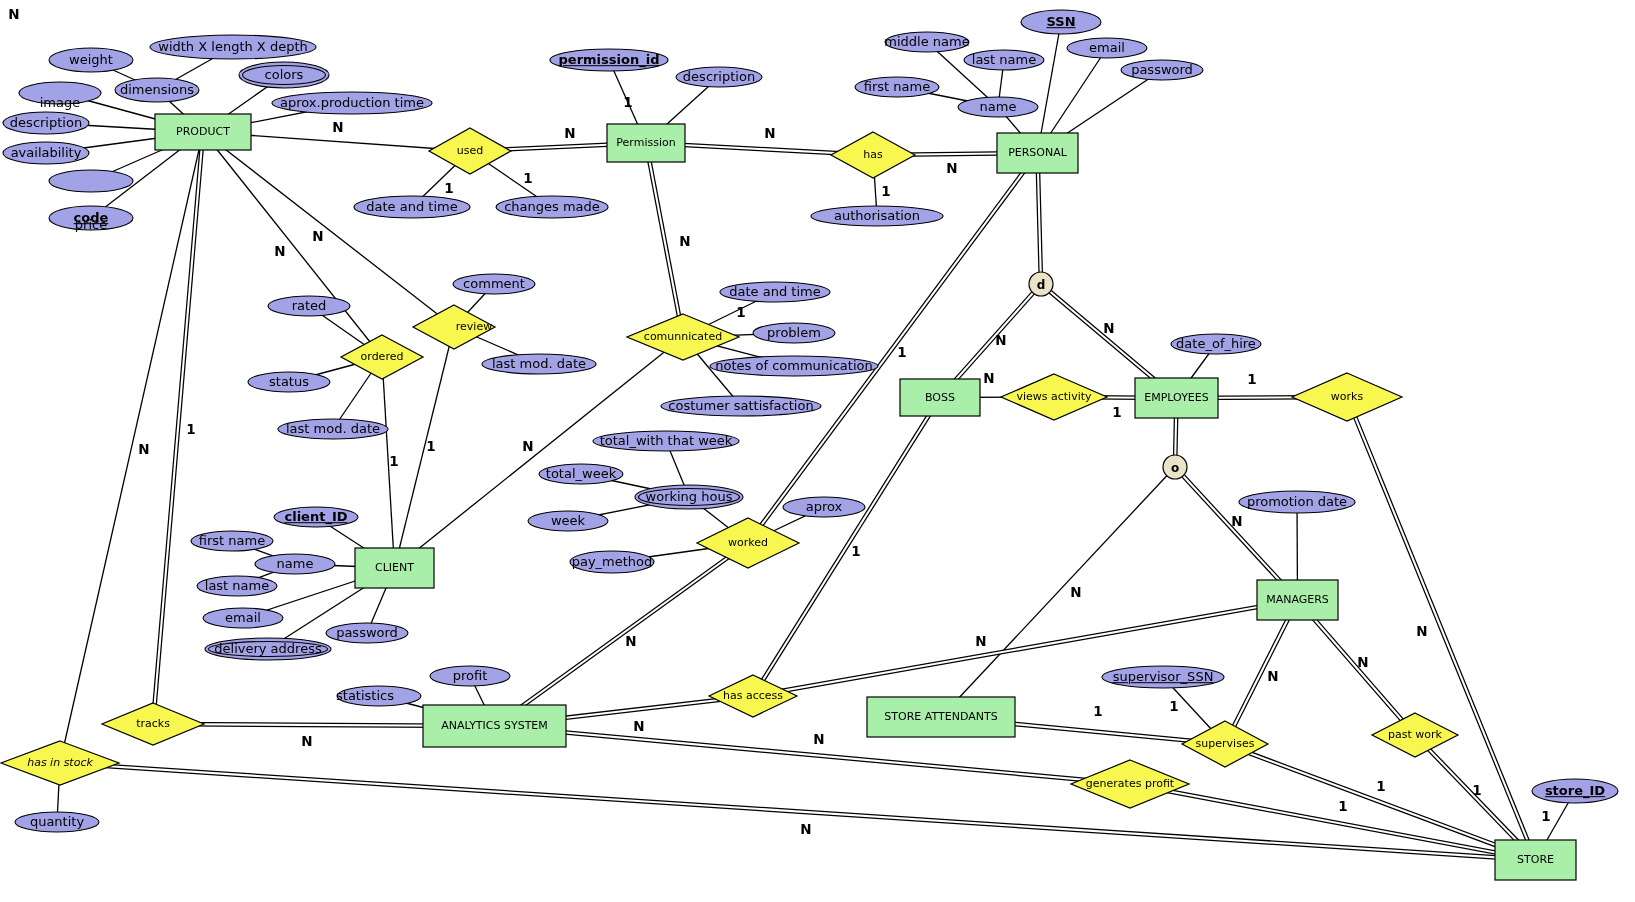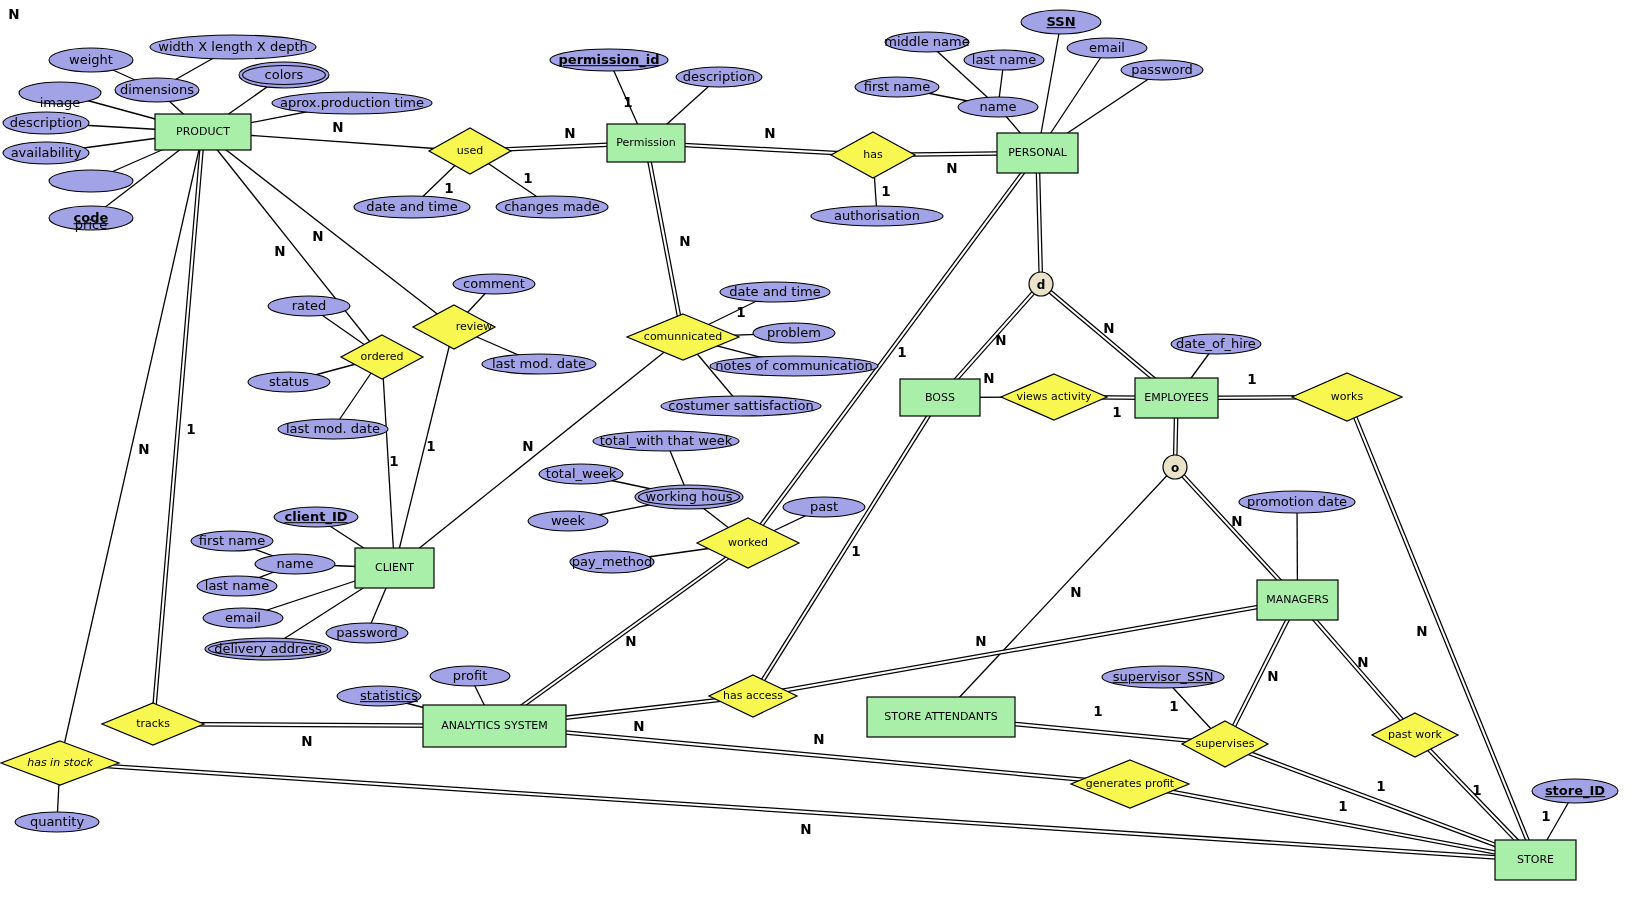--- a/index.html
+++ b/index.html
@@ -274,26 +274,26 @@
     <div class="lbl attr " style="left: 295px; top: 564px;">name</div>
     <div class="lbl attr " style="left: 237px; top: 586px;">last name</div>
     <div class="lbl attr " style="left: 243px; top: 618px;">email</div>
     <div class="lbl attr " style="left: 367px; top: 633px;">password</div>
     <div class="lbl attr " style="left: 268px; top: 649px;">delivery address</div>
     <div class="lbl attr " style="left: 666px; top: 441px;">total_with that week</div>
     <div class="lbl attr " style="left: 581px; top: 474px;">total_week</div>
     <div class="lbl attr " style="left: 689px; top: 497px;">working hous</div>
     <div class="lbl attr " style="left: 568px; top: 521px;">week</div>
     <div class="lbl attr " style="left: 612px; top: 562px;">pay_method</div>
-    <div class="lbl attr " style="left: 824px; top: 507px;">past</div>
+    <div class="lbl attr " style="left: 824px; top: 507px;">aprox</div>
     <div class="lbl attr " style="left: 1216px; top: 344px;">date_of_hire</div>
     <div class="lbl attr " style="left: 1297px; top: 502px;">promotion date</div>
     <div class="lbl attr underline" style="left: 1163px; top: 677px;">supervisor_SSN</div>
     <div class="lbl attr " style="left: 470px; top: 676px;">profit</div>
-    <div class="lbl attr " style="left: 389px; top: 696px; text-decoration: underline;">statistics</div>
+    <div class="lbl attr " style="left: 365px; top: 696px;">statistics</div>
     <div class="lbl attr " style="left: 57px; top: 822px;">quantity</div>
     <div class="lbl attr key" style="left: 1575px; top: 791px;">store_ID</div>
     <div class="lbl cat" style="left: 1041px; top: 284.5px;">d</div>
     <div class="lbl cat" style="left: 1175px; top: 467.5px;">o</div>
     <div class="lbl card" style="left: 14px; top: 14px;">N</div>
     <div class="lbl card" style="left: 338px; top: 127px;">N</div>
     <div class="lbl card" style="left: 570px; top: 133px;">N</div>
     <div class="lbl card" style="left: 449px; top: 188px;">1</div>
     <div class="lbl card" style="left: 528px; top: 178px;">1</div>
     <div class="lbl card" style="left: 628px; top: 102px;">1</div>

